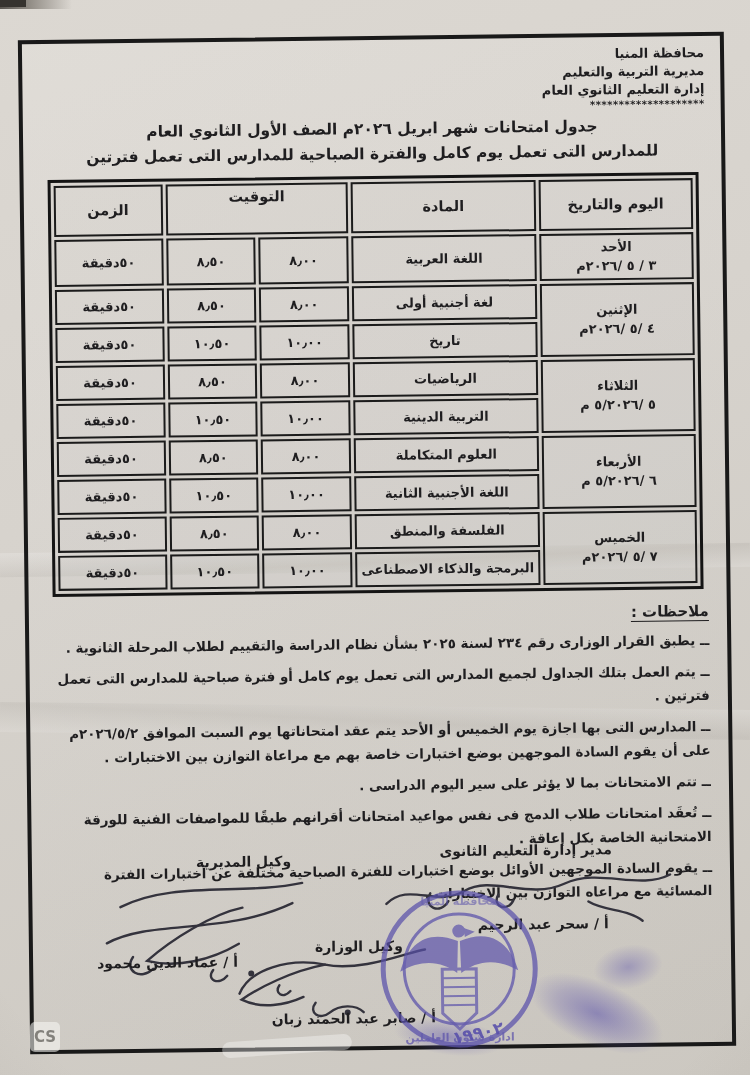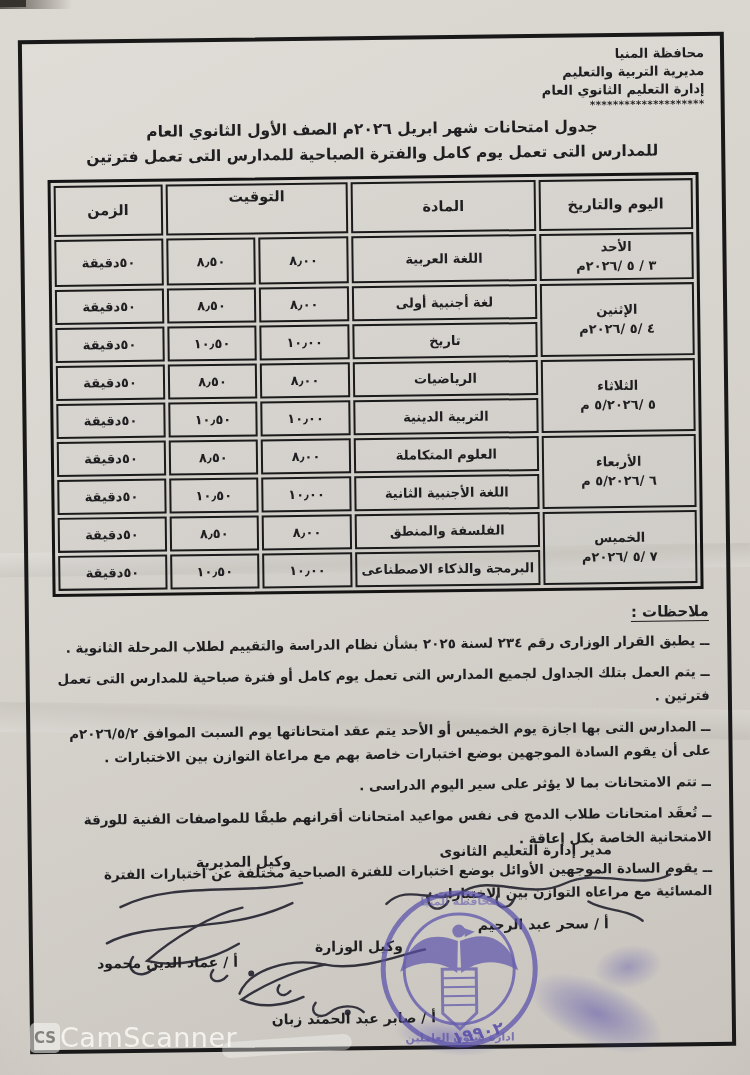--- a/index.html
+++ b/index.html
@@ -74,21 +74,21 @@
     font-size:17px;font-weight:bold;transform:rotate(-12deg);opacity:.9;letter-spacing:2px;}
   .smudge{position:absolute;border-radius:50%;pointer-events:none;z-index:1;}
   .sm1{left:492px;top:146px;width:142px;height:64px;transform:rotate(24deg);
     background:radial-gradient(closest-side,rgba(90,81,171,.55),rgba(90,81,171,.25) 60%,rgba(90,81,171,0));}
   .sm2{left:560px;top:110px;width:70px;height:44px;transform:rotate(-10deg);
     background:radial-gradient(closest-side,rgba(90,81,171,.4),rgba(90,81,171,0));}
   .sm3{left:360px;top:182px;width:110px;height:36px;transform:rotate(8deg);
     background:radial-gradient(closest-side,rgba(90,81,171,.45),rgba(90,81,171,0));}
 
   
-  .watermark{position:absolute;left:30px;top:1022px;z-index:12;display:flex;align-items:center;}
+  .watermark{position:absolute;left:30px;top:1022px;z-index:12;display:flex;align-items:center;gap:10px;}
   .cs-badge{width:30px;height:30px;border-radius:5px;background:rgba(250,249,246,.55);
     color:rgba(125,123,118,.95);font-weight:bold;font-size:15px;display:flex;
     align-items:center;justify-content:center;font-family:"DejaVu Sans",sans-serif;}
   .cs-label{font-size:27px;color:rgba(252,251,247,.80);letter-spacing:.5px;
     font-family:"DejaVu Sans",sans-serif;}
   .wm-smudge{position:absolute;left:192px;top:16px;width:130px;height:16px;border-radius:9px;
     background:rgba(255,255,255,.35);transform:rotate(-4deg);}
 </style>
 </head>
 <body>
@@ -280,17 +280,16 @@
     </svg>
     <div class="smudge sm1"></div>
     <div class="smudge sm2"></div>
     <div class="smudge sm3"></div>
     <div class="stamp-number">١٩٩٠٢</div>
   </div>
 </div>
 
 <div class="watermark" dir="ltr">
   <div class="cs-badge">CS</div>
-  <div class="cs-label">CamScanner</div>
   <div class="wm-smudge"></div>
 </div>
 
 <div class="vignette"></div>
 
 </body></html>

